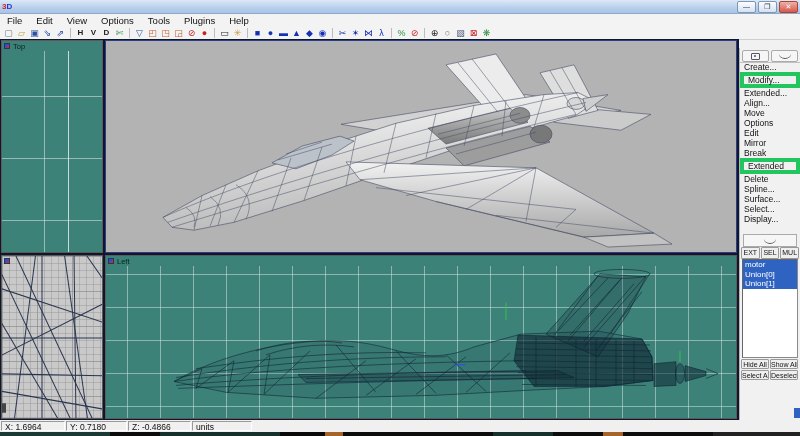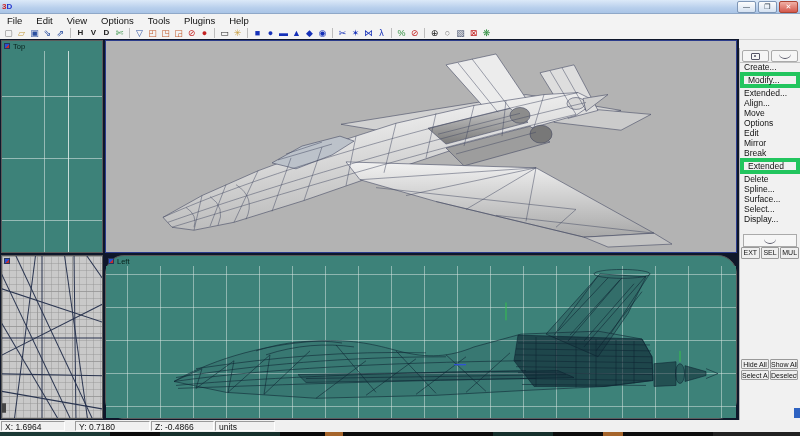--- a/index.html
+++ b/index.html
@@ -56,21 +56,21 @@
   #vp-detail .vp-content{top:0;background-color:#c9c9c9;
      background-image:linear-gradient(rgba(150,150,150,.45) 1px,transparent 1px),
                       linear-gradient(90deg,rgba(150,150,150,.45) 1px,transparent 1px),
                       linear-gradient(rgba(120,120,120,.45) 1px,transparent 1px),
                       linear-gradient(90deg,rgba(120,120,120,.45) 1px,transparent 1px);
      background-size:7px 7px,7px 7px,35px 35px,35px 35px;}
 
   #vp-user{left:105px;top:1px;right:2px;height:213px;border:1px solid #2b3c8c;background:#b3b3b3;}
   #vp-user .vp-content{background:#b3b3b3;}
 
-  #vp-left{left:105px;top:216px;right:2px;height:164px;border-radius:19px;}
+  #vp-left{left:105px;top:216px;right:2px;height:164px;}
   #vp-left .vp-content{background-color:#3d8279;
      background-image:linear-gradient(rgba(222,233,230,.5) 1px,transparent 1px),
                       linear-gradient(90deg,rgba(222,233,230,.5) 1px,transparent 1px);
      background-size:33px 33px;background-position:-12px 8px;}
   .vp-svg{position:absolute;left:0;top:0;width:100%;height:100%;}
 
   
   .rightpanel{position:absolute;top:48px;right:0;width:61px;bottom:16px;background:#f1f1f1;
     border-left:1px solid #b5b5b5;box-sizing:border-box;font-size:8.5px;color:#111;}
   .rp-topbtns{position:absolute;top:2px;left:2px;right:2px;display:flex;gap:2px;}
@@ -97,21 +97,21 @@
   .actbtn{width:calc(50% - 1px);box-sizing:border-box;height:10px;font-size:7px;line-height:10px;
     text-align:center;background:#efefef;border:1px solid #999;border-radius:1px;white-space:nowrap;overflow:hidden;}
   .rp-corner{position:absolute;right:0;bottom:2px;width:6px;height:10px;background:#2f63c2;}
 
   
   .statusbar{position:absolute;left:0;right:0;bottom:4px;height:12px;background:#f0f0f0;display:flex;font-size:8.5px;color:#111;}
   .sb-field{height:10px;margin-top:1px;line-height:10px;padding:0 3px;box-sizing:border-box;
     border:1px solid;border-color:#9a9a9a #ffffff #ffffff #9a9a9a;white-space:nowrap;overflow:hidden;}
   .sb-msg{width:545px;}
   .sb-x{width:64px;margin-left:1px;}
-  .sb-y{width:75px;margin-left:10px;}
+  .sb-y{width:61px;margin-left:1px;}
   .sb-z{width:63px;margin-left:1px;}
   .sb-units{width:60px;margin-left:1px;}
 
   
   .bottomstrip{position:absolute;left:0;right:0;bottom:0;height:4px;display:flex;}
   .bs{height:4px;}
 </style>
 </head>
 <body>
 
@@ -334,20 +334,25 @@
       <div class="rp-item">Display...</div>
     </div>
     <div class="rp-arcbtn">
         <span class="arc-glyph"></span>
       </div>
     <div class="rp-modebtns">
       <span class="modebtn">EXT</span>
       <span class="modebtn">SEL</span>
       <span class="modebtn">MUL</span>
     </div>
+    <div class="rp-listbox">
+      <div class="lb-item sel">motor</div>
+      <div class="lb-item sel">Union[0]</div>
+      <div class="lb-item sel">Union[1]</div>
+    </div>
     <div class="rp-actions">
       <span class="actbtn">Hide All</span>
       <span class="actbtn">Show All</span>
       <span class="actbtn">Select All</span>
       <span class="actbtn">Deselect</span>
     </div>
     <div class="rp-corner"></div>
   </div>
 
   <div class="statusbar">

